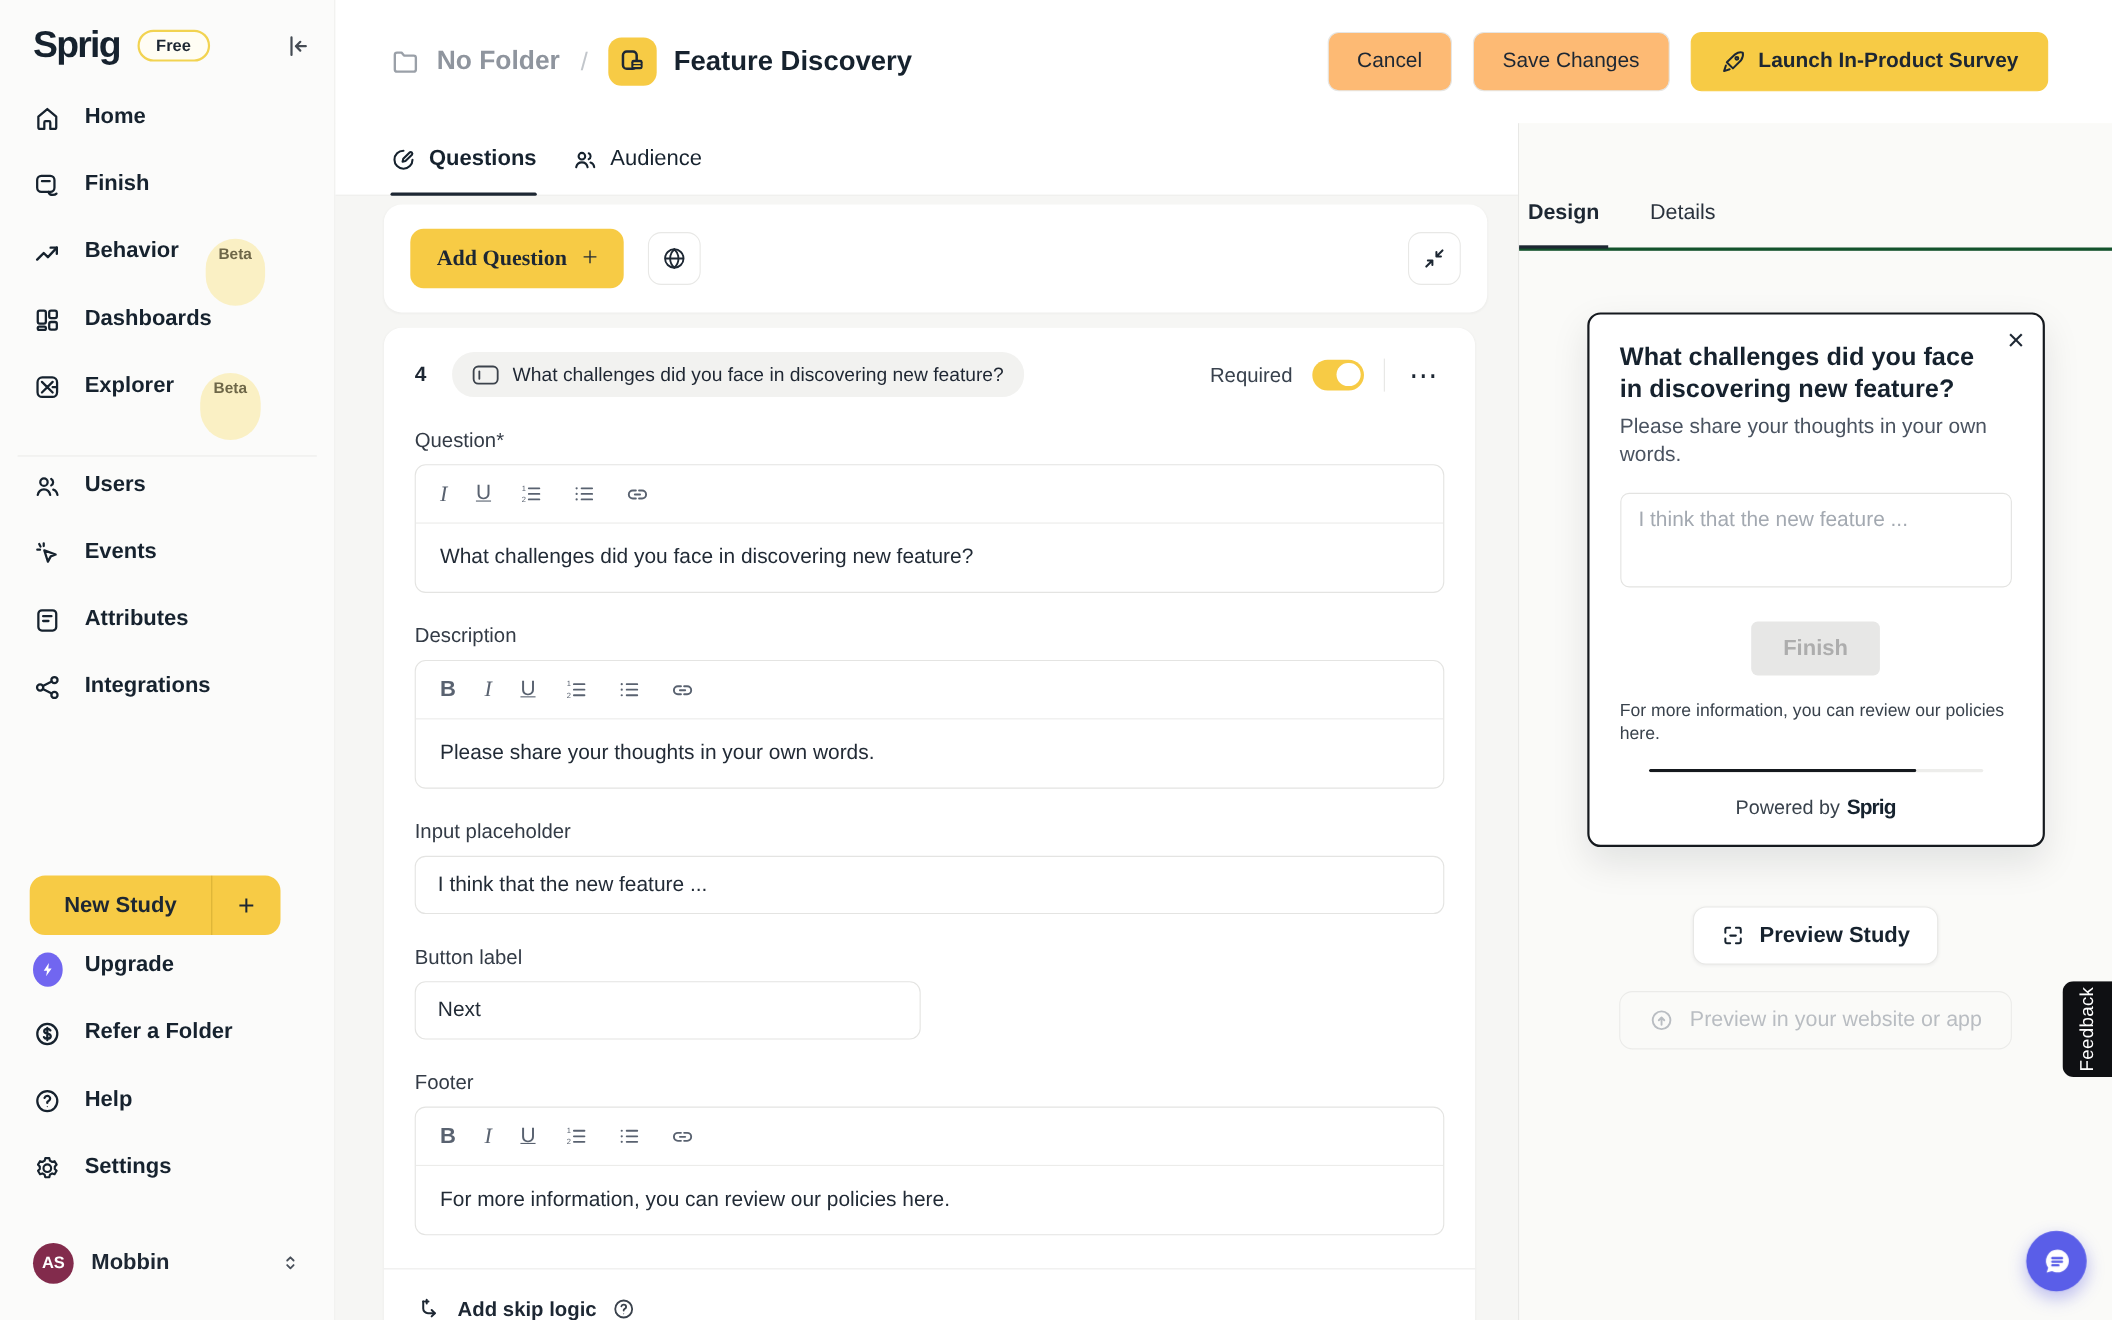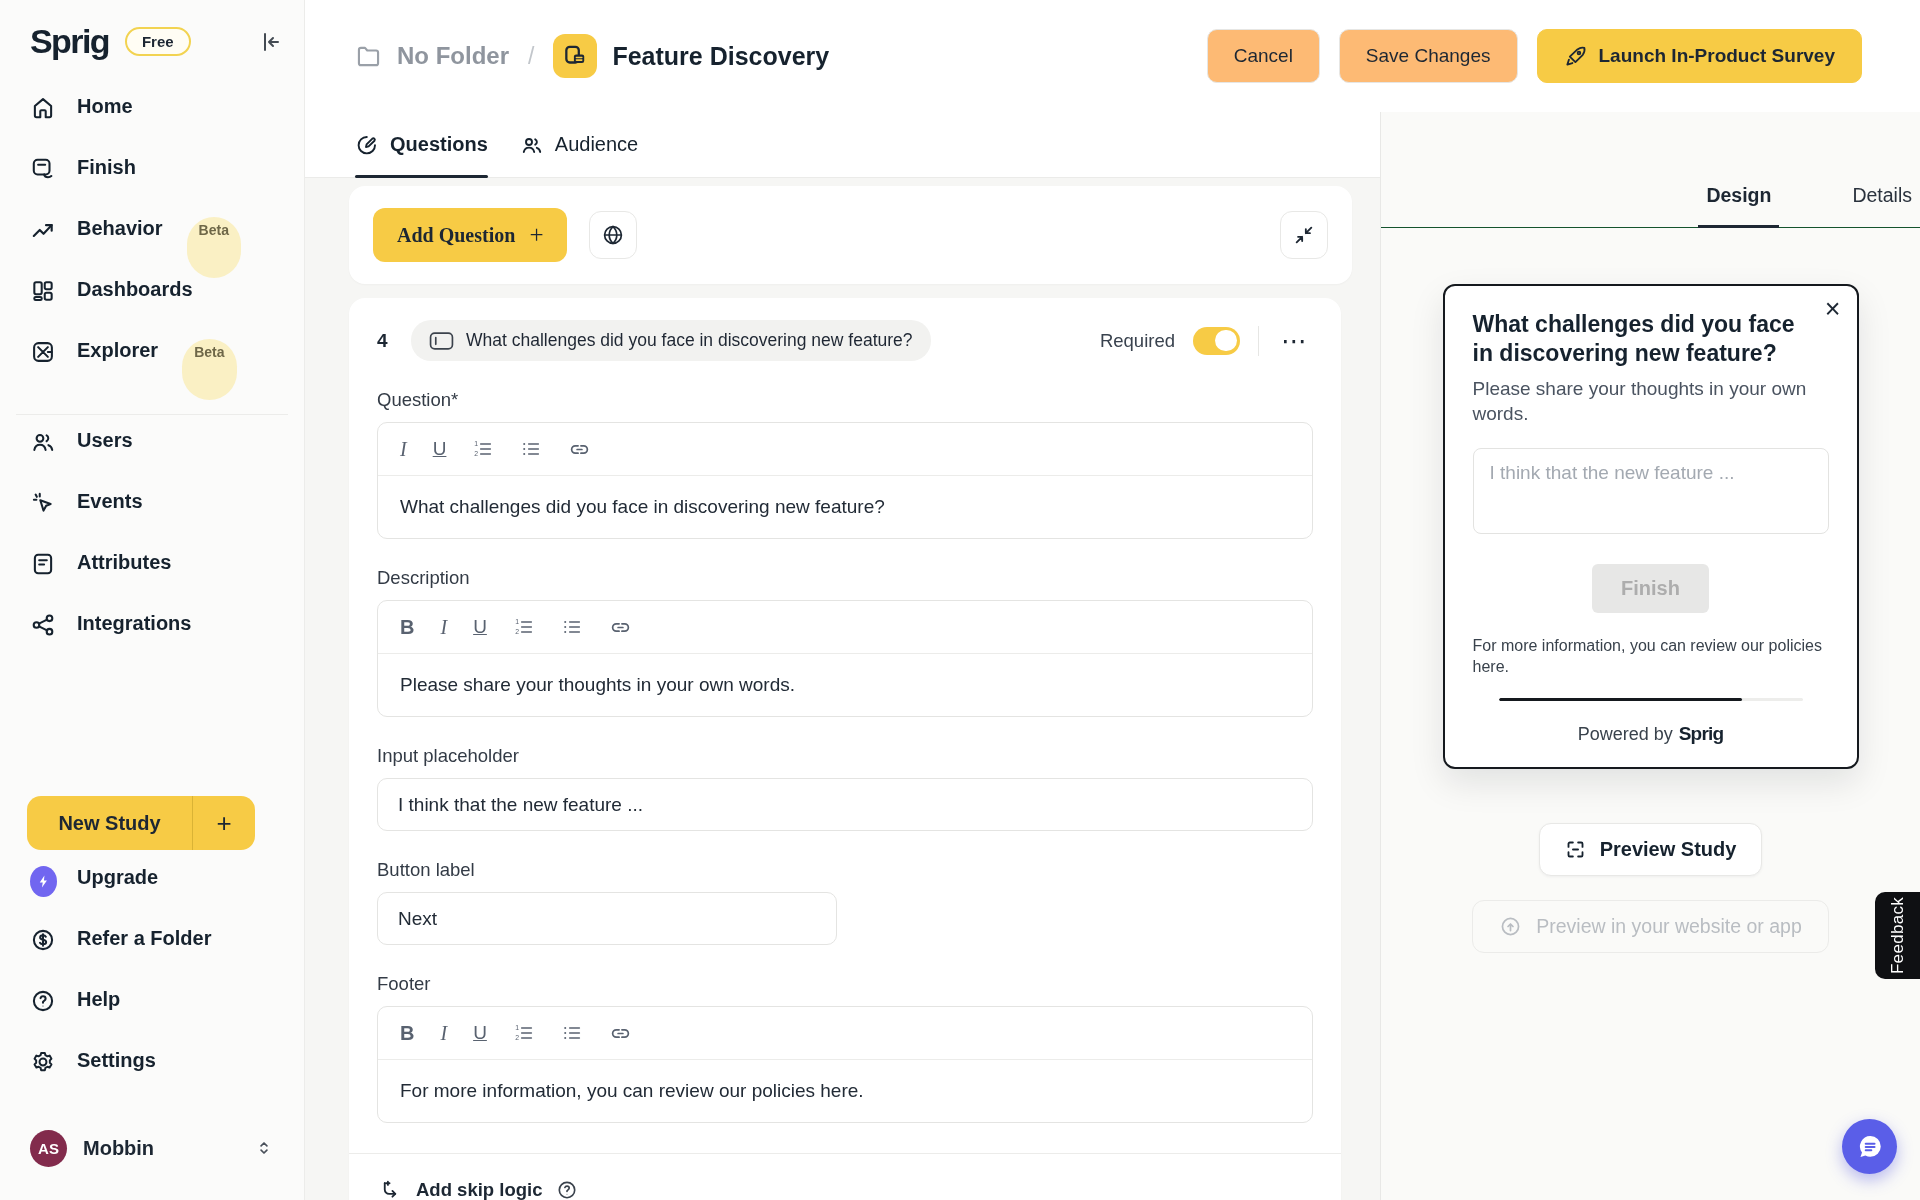--- a/index.html
+++ b/index.html
@@ -101,22 +101,22 @@
   .text-input { height:53px; width:100%; border:1px solid #e4e4e2; border-radius:10px; padding:0 20px;
                 font-size:19px; color:#222b36; font-family:inherit; background:#fff; outline:none; }
   .text-input.short { width:460px; }
   .skip-row { border-top:1px solid #ececea; margin:30px -28px 0; padding:24px 30px 26px; display:flex; align-items:center; gap:14px; }
   .skip-label { font-size:18.5px; font-weight:700; color:#1d2733; cursor:pointer; }
   .next-card-sliver { margin-top:12px; height:8px; width:992px; background:#fff; border-radius:12px 12px 0 0; }
 
   
   .right-panel { width:540px; min-width:540px; border-left:1px solid #e8e8e6; background:#fafaf8;
                  display:flex; flex-direction:column; }
-  .rp-tabs { height:116px; display:flex; justify-content:flex-end; align-items:flex-end; gap:65px;
-             border-bottom:1px solid #14532d; background:#fafaf8; }
+  .rp-tabs { height:116px; display:flex; justify-content:flex-start; align-items:flex-end; gap:30px;
+             border-bottom:3px solid #14532d; background:#fafaf8; }
   .rp-tab { position:relative; padding:0 8px 20px; font-size:19.5px; font-weight:600; color:#1d2733; cursor:pointer; }
   .rp-tab.inactive { font-weight:500; color:#2a323d; }
   .rp-underline { position:absolute; left:0; right:0; bottom:-1px; height:3px; background:#1d2733; }
   .rp-body { flex:1; display:flex; flex-direction:column; align-items:center; padding-top:56px; }
 
   .preview-card { position:relative; width:416px; background:#fff; border:2.5px solid #15191e; border-radius:12px;
                   padding:24px 28px 22px; box-shadow:0 14px 34px rgba(10,15,25,.10); }
   .pv-close { position:absolute; top:10px; right:16px; font-size:27px; color:#1d2733; cursor:pointer; line-height:1; }
   .pv-title { font-size:23px; font-weight:700; color:#16222e; line-height:1.28; padding-right:18px; }
   .pv-desc { margin-top:7px; font-size:19px; color:#4a5360; line-height:1.32; }

